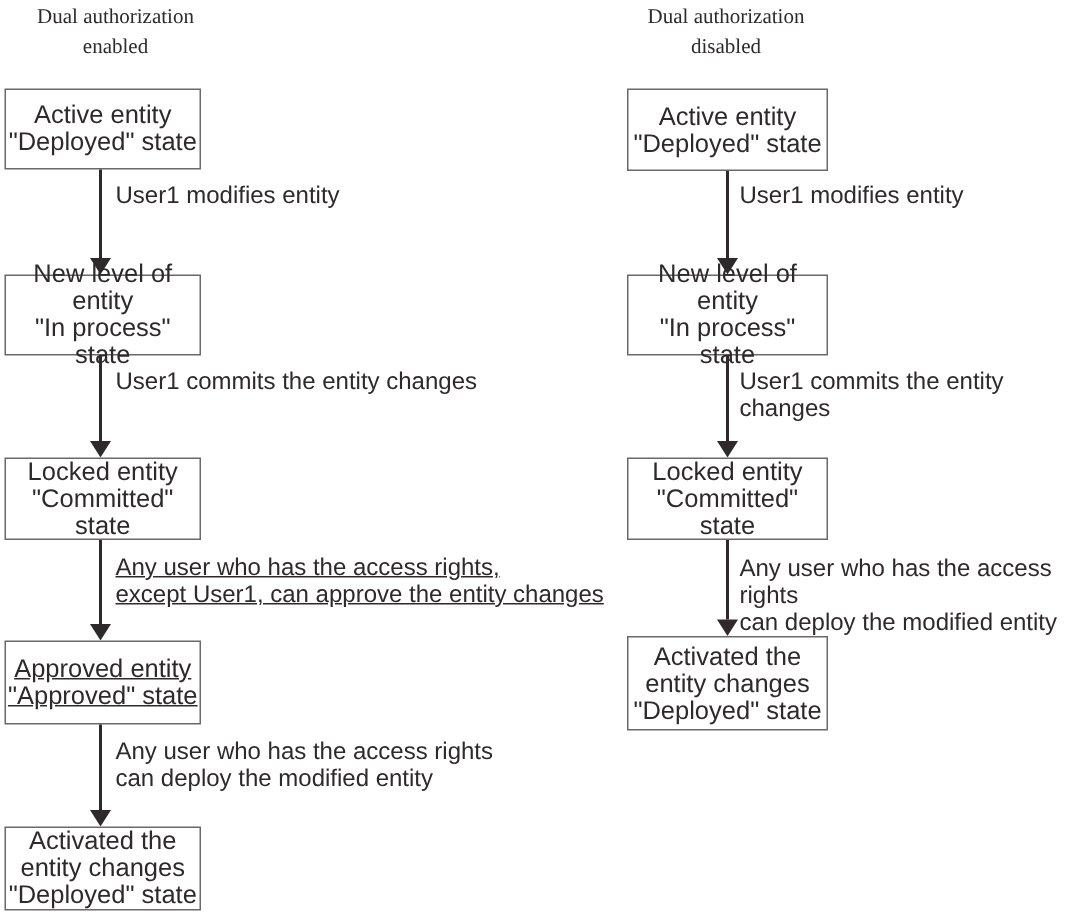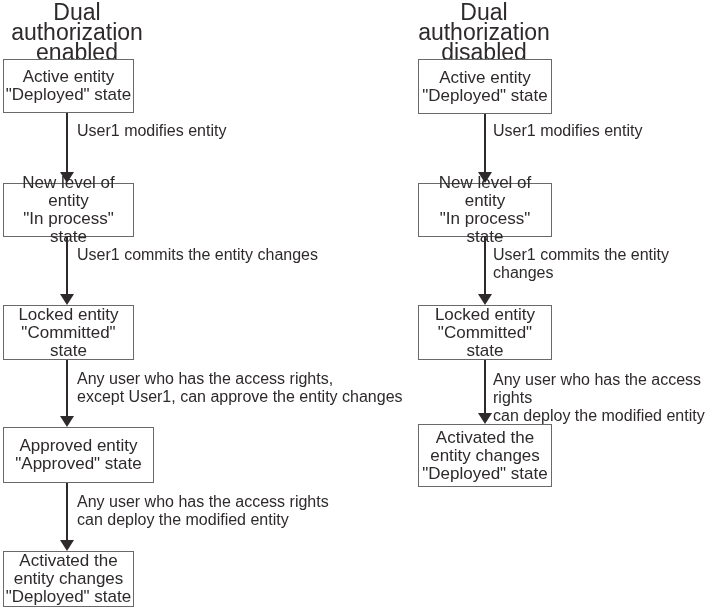--- a/index.html
+++ b/index.html
@@ -12,23 +12,24 @@
     width: 725px;
     height: 611px;
     overflow: hidden;
     background: var(--background, #ffffff);
     font-family: "Liberation Sans", sans-serif;
     color: var(--text, #2e2a2b);
   }
   .flow-title {
     position: absolute;
     text-align: center;
-    font-size: 23px;
+    font-size: 14px;
     line-height: 20px;
     white-space: pre-line;
+    font-family: Liberation Serif, serif;
   }
   .node {
     position: absolute;
     box-sizing: border-box;
     border: 1.5px solid var(--box-border, #696969);
     background: var(--box-fill, #ffffff);
     display: flex;
     align-items: center;
     justify-content: center;
     text-align: center;
@@ -76,24 +77,24 @@
 
   <div class="aline" style="left:66px; top:237px; height:57px;"></div>
   <div class="ahead" style="left:60px; top:294px;"></div>
   <div class="alabel" style="left:77px; top:246px;">User1 commits the entity changes</div>
 
   <div class="node" style="left:3px; top:305px; width:131px; height:55px;">Locked entity
 "Committed" state</div>
 
   <div class="aline" style="left:66px; top:360px; height:56px;"></div>
   <div class="ahead" style="left:60px; top:416px;"></div>
-  <div class="alabel" style="left:77px; top:370px;">Any user who has the access rights,
+  <div class="alabel" style="left:77px; top:370px;text-decoration:underline;">Any user who has the access rights,
 except User1, can approve the entity changes</div>
 
-  <div class="node" style="left:3px; top:427px; width:151px; height:56px;">Approved entity
+  <div class="node" style="left:3px; top:427px; width:131px; height:56px;text-decoration:underline;">Approved entity
 "Approved" state</div>
 
   <div class="aline" style="left:66px; top:483px; height:57px;"></div>
   <div class="ahead" style="left:60px; top:540px;"></div>
   <div class="alabel" style="left:77px; top:493px;">Any user who has the access rights
 can deploy the modified entity</div>
 
   <div class="node" style="left:3px; top:551px; width:131px; height:56px;">Activated the
 entity changes
 "Deployed" state</div>

